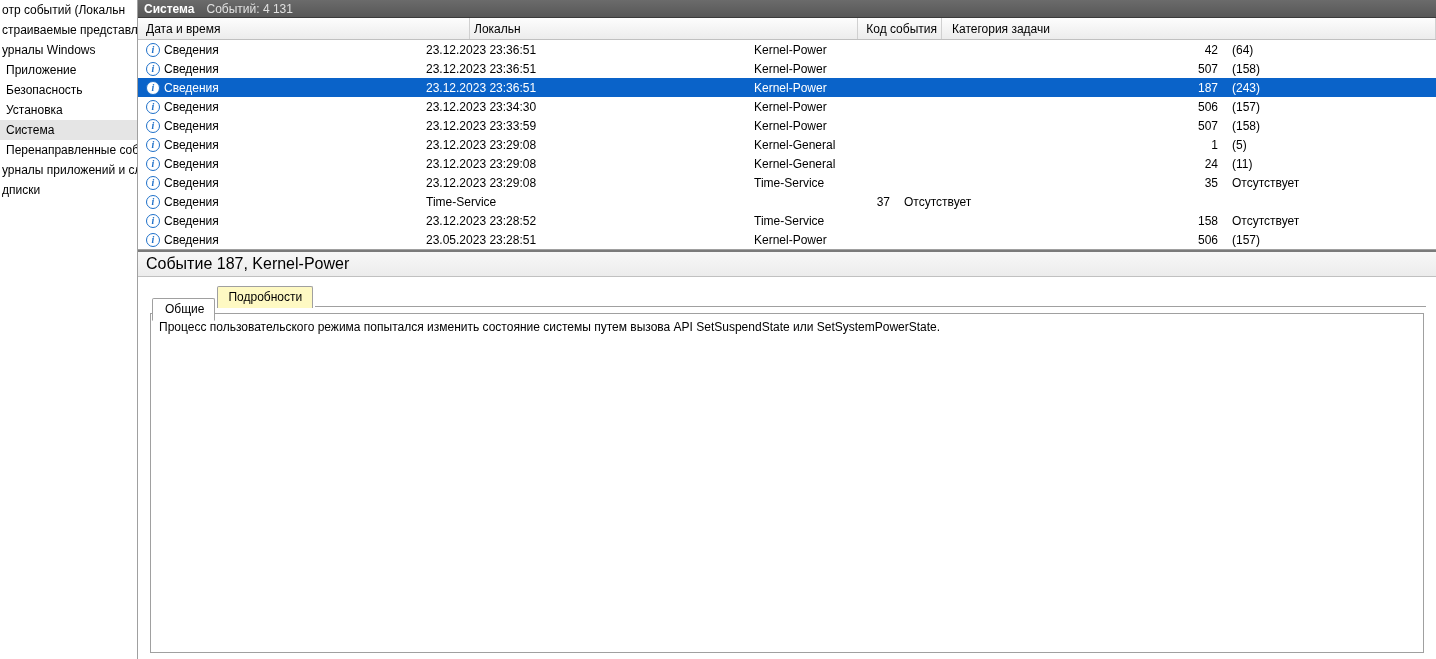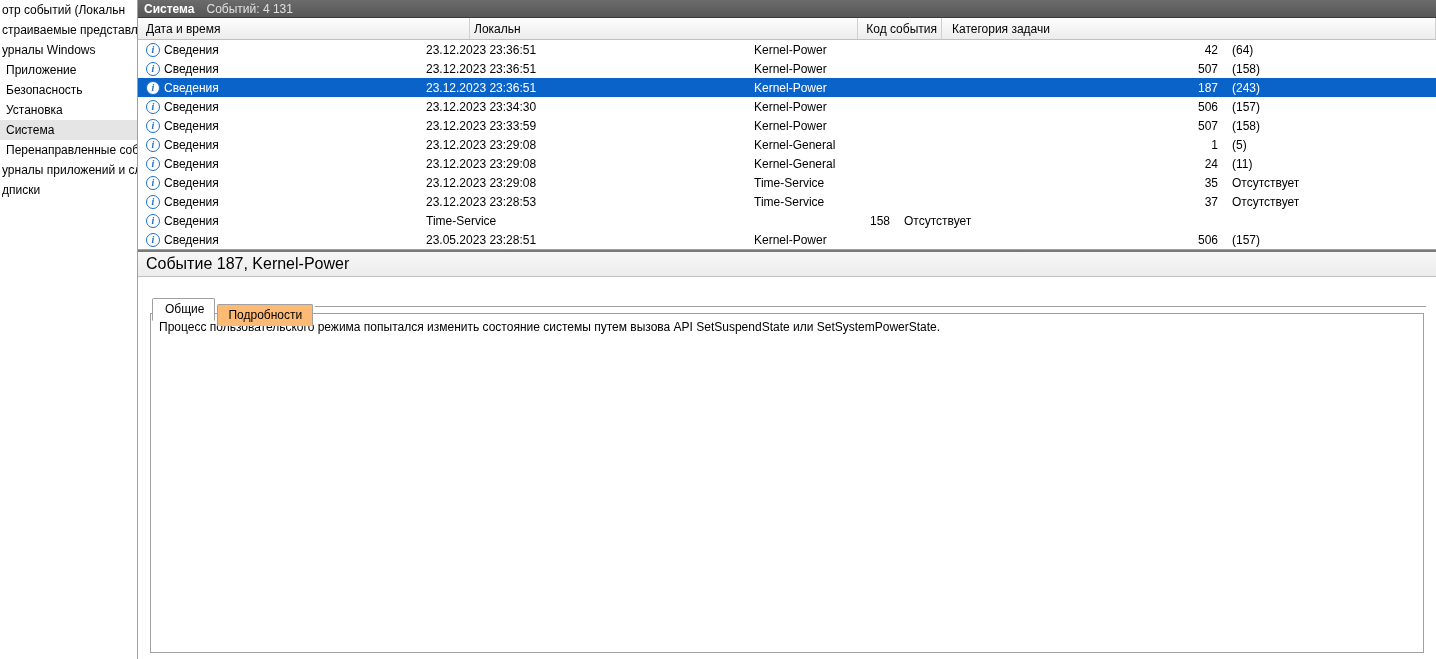--- a/index.html
+++ b/index.html
@@ -130,26 +130,26 @@
   .tab-strip {
     display: flex;
     align-items: flex-end;
     padding: 6px 10px 0 14px;
     height: 30px;
     background: #fff;
   }
   .tab {
     border: 1px solid #a0a0a0;
     border-bottom: none;
-    background: #fdba74;
+    background: #fef9c3;
     padding: 3px 10px 4px 10px;
     margin-right: 2px;
     font-size: 12px;
     position: relative;
-    top: 19px;
+    top: 1px;
     cursor: default;
     border-radius: 2px 2px 0 0;
   }
   .tab.active {
     background: #fff;
     z-index: 2;
     border-bottom: 1px solid #fff;
     top: 14px;
     padding-left: 12px;
   }
@@ -283,30 +283,30 @@
             <div class="col col-date">23.12.2023 23:29:08</div>
             <div class="col col-source">Time-Service</div>
             <div class="col col-id">35</div>
             <div class="col col-cat">Отсутствует</div>
           </div>
           <div class="grid-row">
             <div class="col col-level">
               <span class="info-icon">i</span>
               <span>Сведения</span>
             </div>
-            <div class="col col-date">23.12.2023 23:28:53</div>
             <div class="col col-source">Time-Service</div>
             <div class="col col-id">37</div>
             <div class="col col-cat">Отсутствует</div>
           </div>
           <div class="grid-row">
             <div class="col col-level">
               <span class="info-icon">i</span>
               <span>Сведения</span>
             </div>
+            <div class="col col-date">23.12.2023 23:28:52</div>
             <div class="col col-source">Time-Service</div>
             <div class="col col-id">158</div>
             <div class="col col-cat">Отсутствует</div>
           </div>
           <div class="grid-row">
             <div class="col col-level">
               <span class="info-icon">i</span>
               <span>Сведения</span>
             </div>
             <div class="col col-date">23.05.2023 23:28:51</div>

